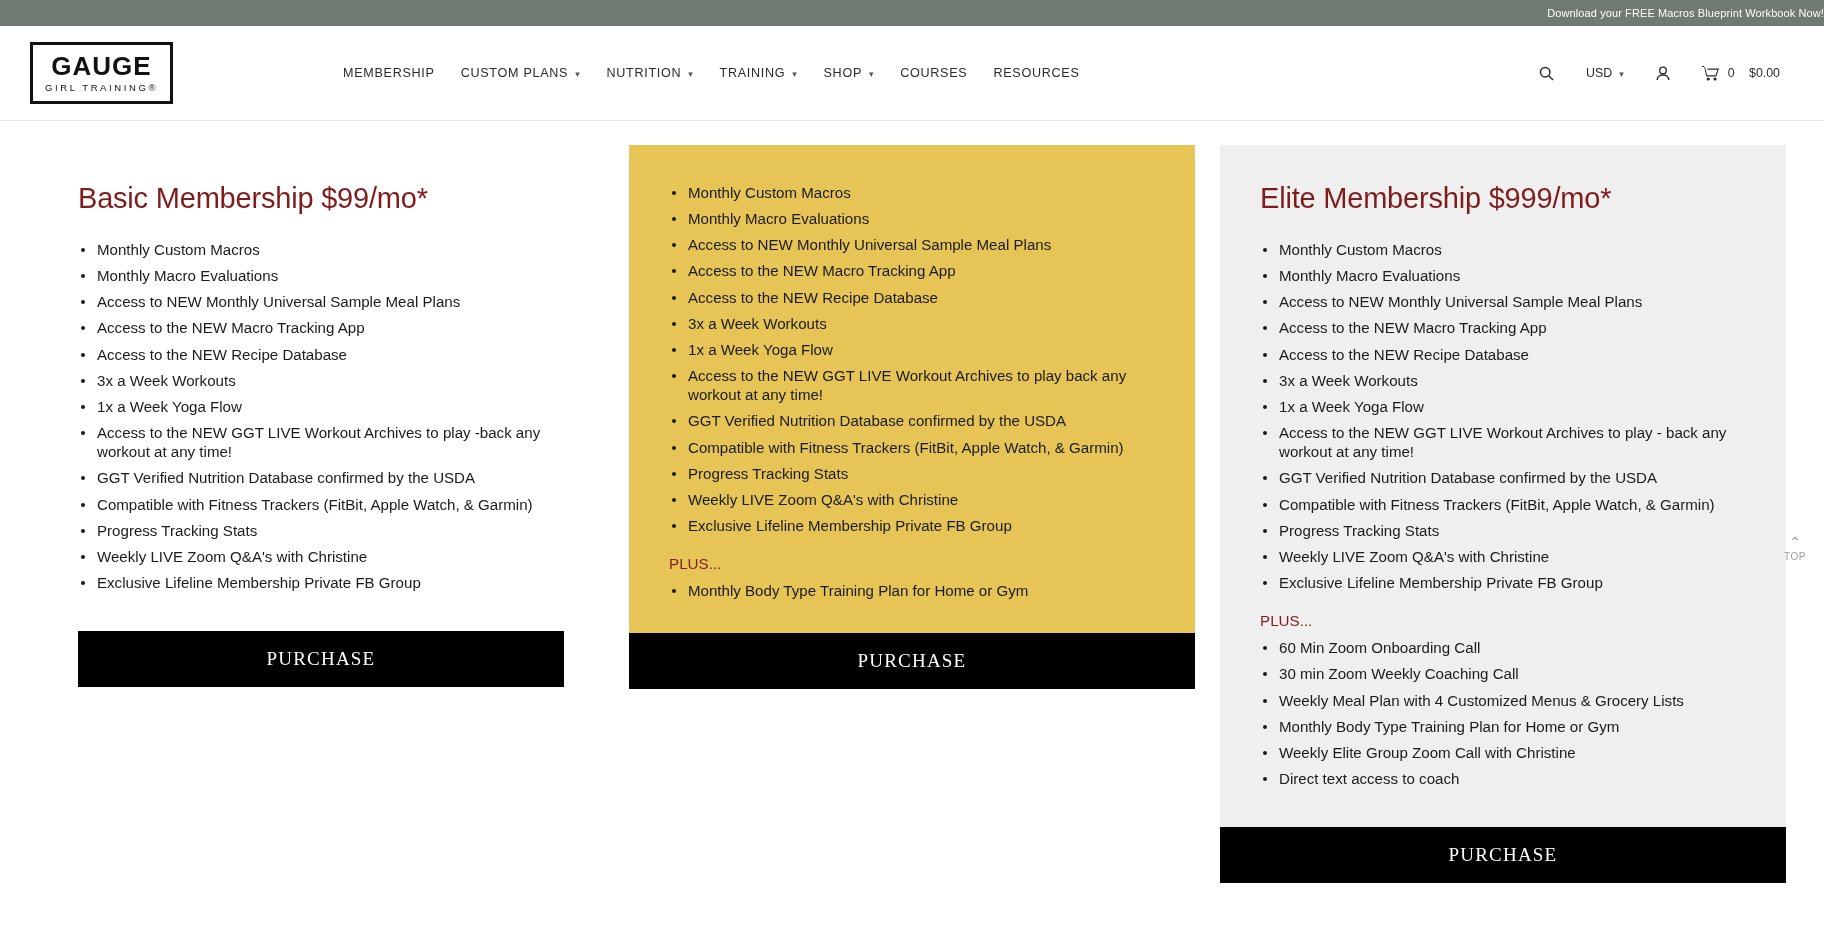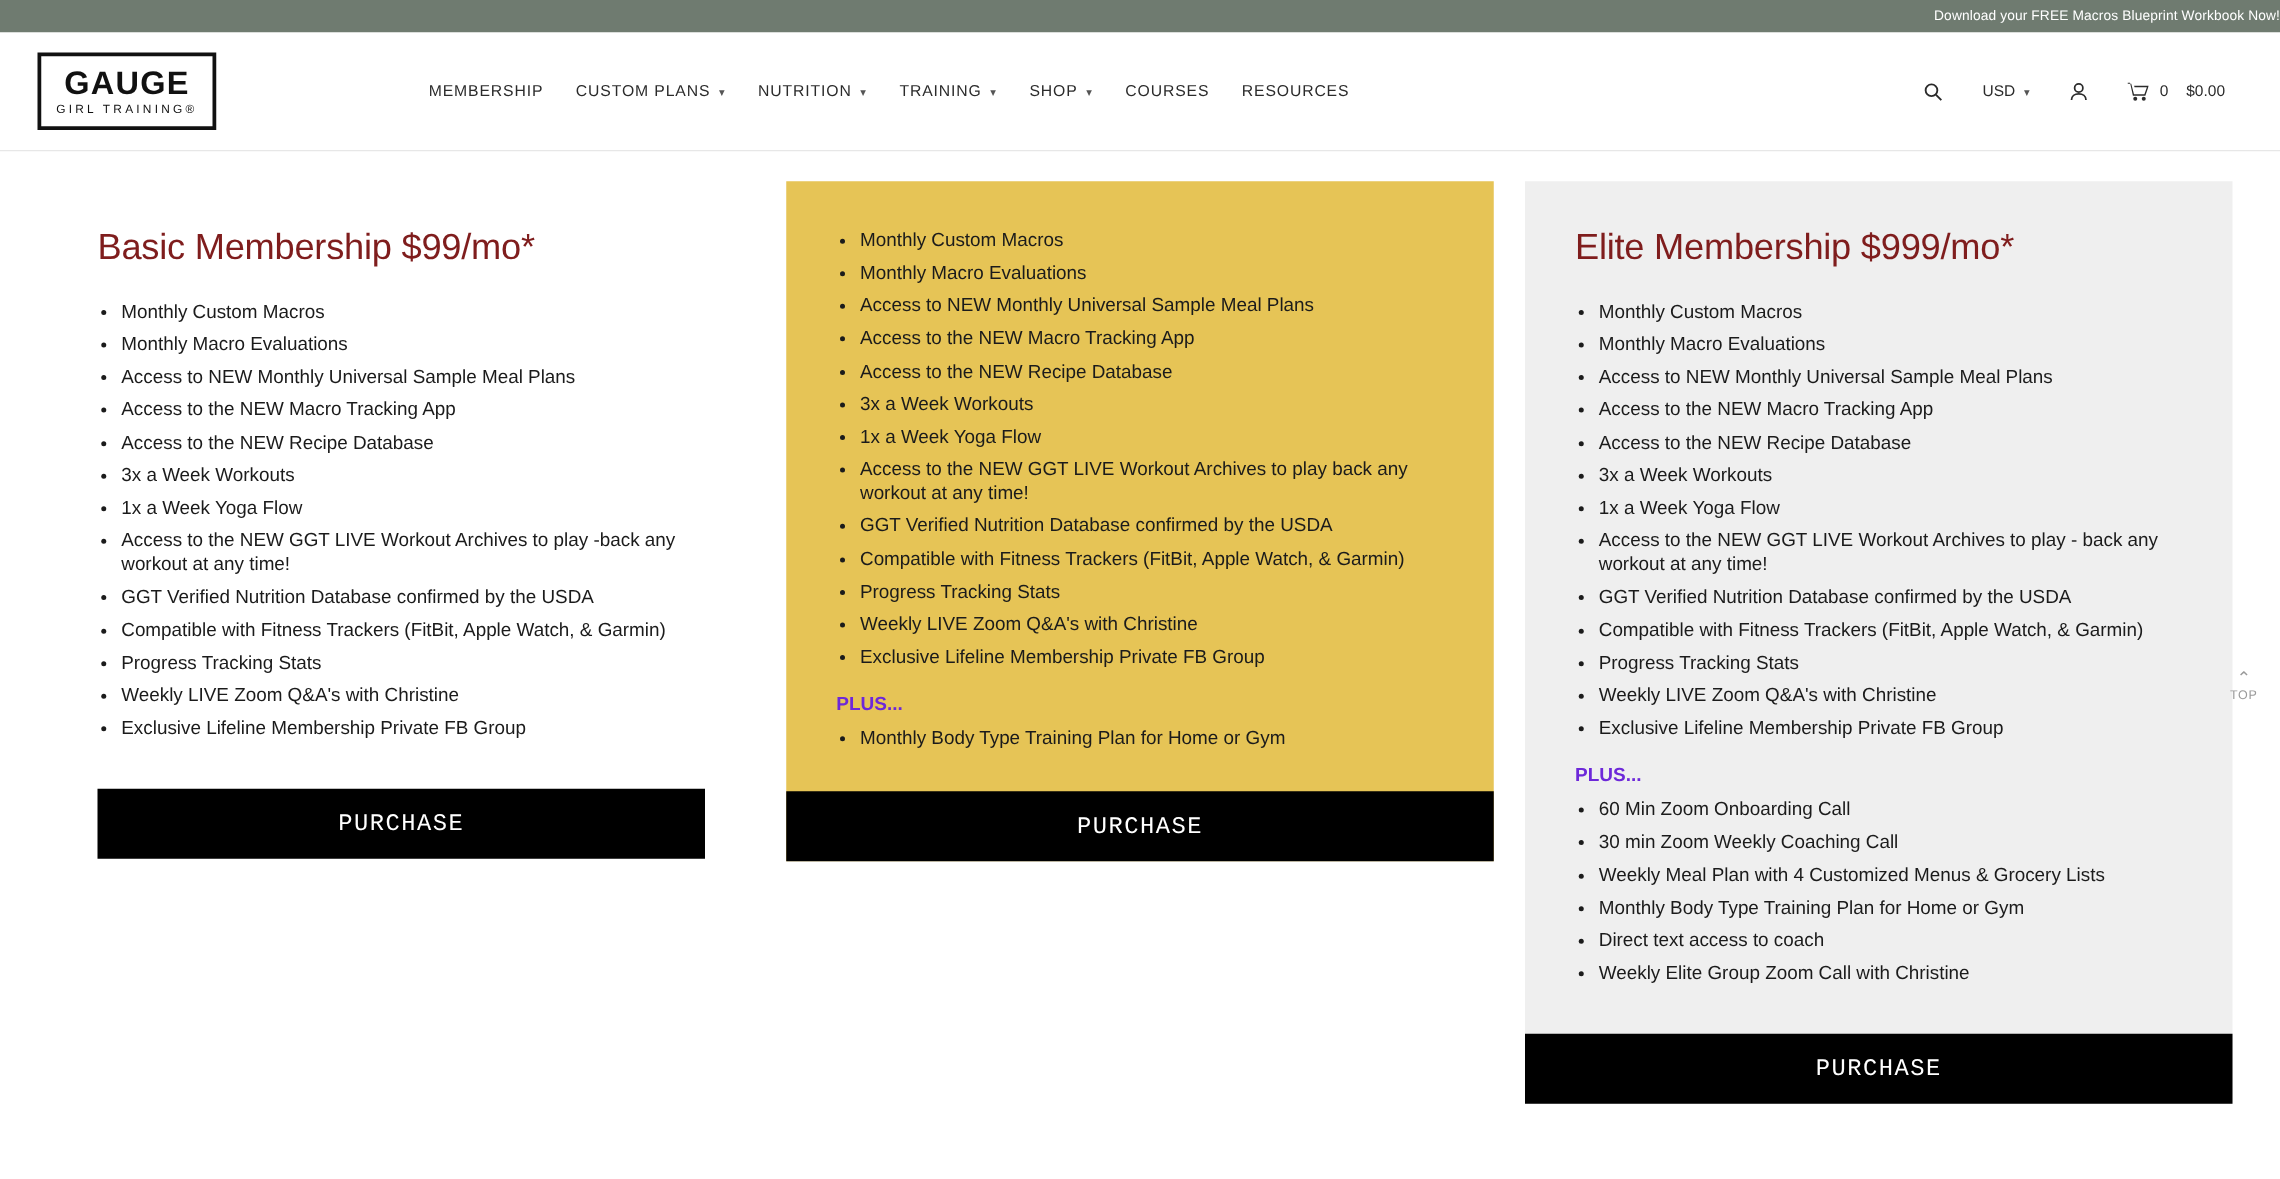--- a/index.html
+++ b/index.html
@@ -137,32 +137,32 @@
     content: "";
     position: absolute;
     left: 3px;
     top: 8px;
     width: 4px;
     height: 4px;
     border-radius: 50%;
     background: #1b1b1b;
   }
   .plus-label {
-    font-weight: 700;
+    font-weight: 400;
     font-size: 15.2px;
     margin: 20px 0 9px 0;
-    color: #6d28d9;
+    color: #7f1d1d;
   }
   .purchase {
     display: block;
     width: 100%;
     background: #000;
     color: #fff;
     border: none;
-    font-family: Liberation Mono, monospace;
+    font-family: Liberation Serif, serif;
     font-size: 19px;
     letter-spacing: 1.2px;
     font-weight: 400;
     padding: 17px 16px;
     cursor: pointer;
     text-align: center;
   }
   .card--basic .purchase-wrap { padding: 32px 40px 0 40px; }
   .card--premium .purchase-wrap { padding: 26px 0 0 0; }
   .card--elite .purchase-wrap { padding: 32px 0 0 0; }
@@ -328,22 +328,22 @@
           <li>Progress Tracking Stats</li>
           <li>Weekly LIVE Zoom Q&amp;A's with Christine</li>
           <li>Exclusive Lifeline Membership Private FB Group</li>
         </ul>
         <div class="plus-label">PLUS...</div>
         <ul class="feature-list">
           <li>60 Min Zoom Onboarding Call</li>
           <li>30 min Zoom Weekly Coaching Call</li>
           <li>Weekly Meal Plan with 4 Customized Menus &amp; Grocery Lists</li>
           <li>Monthly Body Type Training Plan for Home or Gym</li>
+          <li>Weekly Elite Group Zoom Call with Christine</li>
           <li>Direct text access to coach</li>
-          <li>Weekly Elite Group Zoom Call with Christine</li>
         </ul>
       </div>
       <div class="purchase-wrap">
         <button class="purchase">PURCHASE</button>
       </div>
     </div>
 
   </div>
 
   <div class="to-top">

